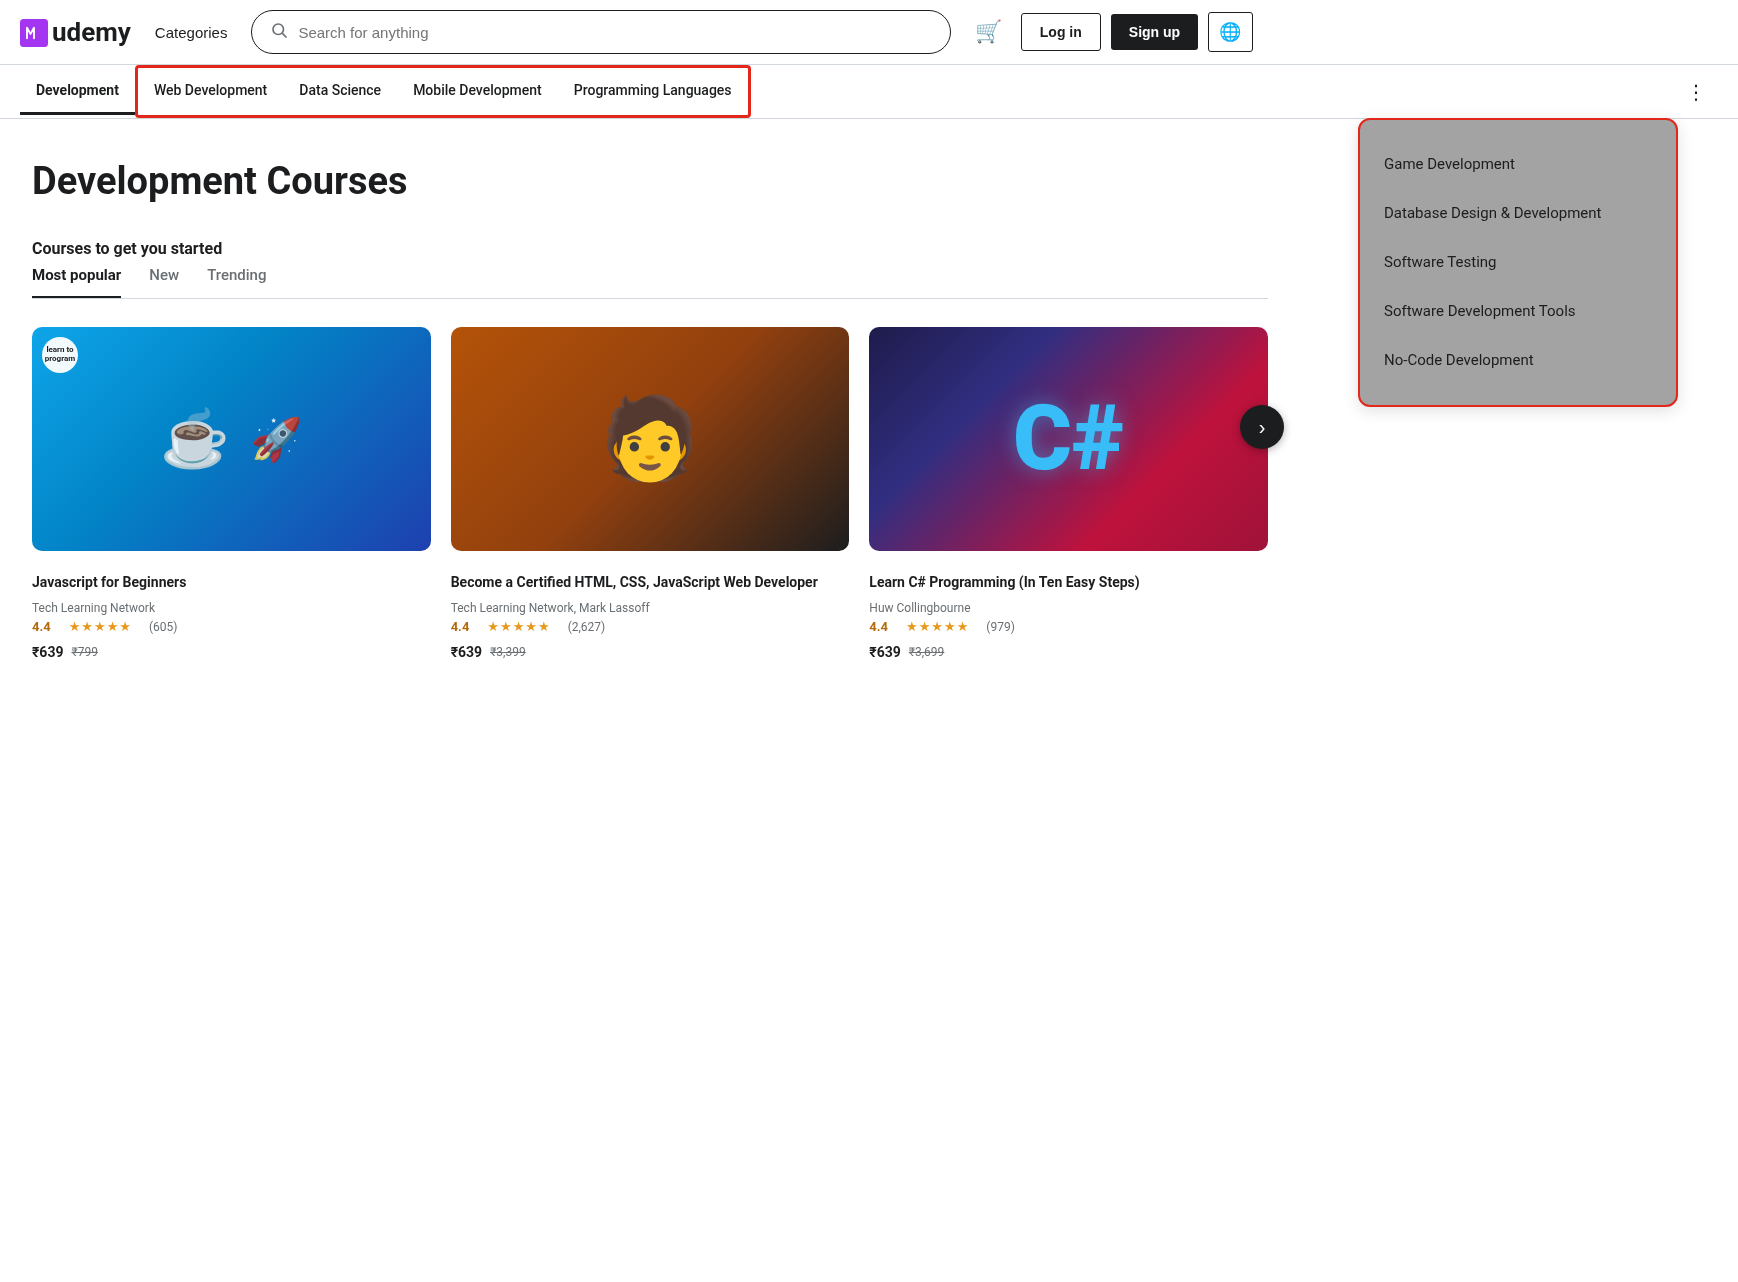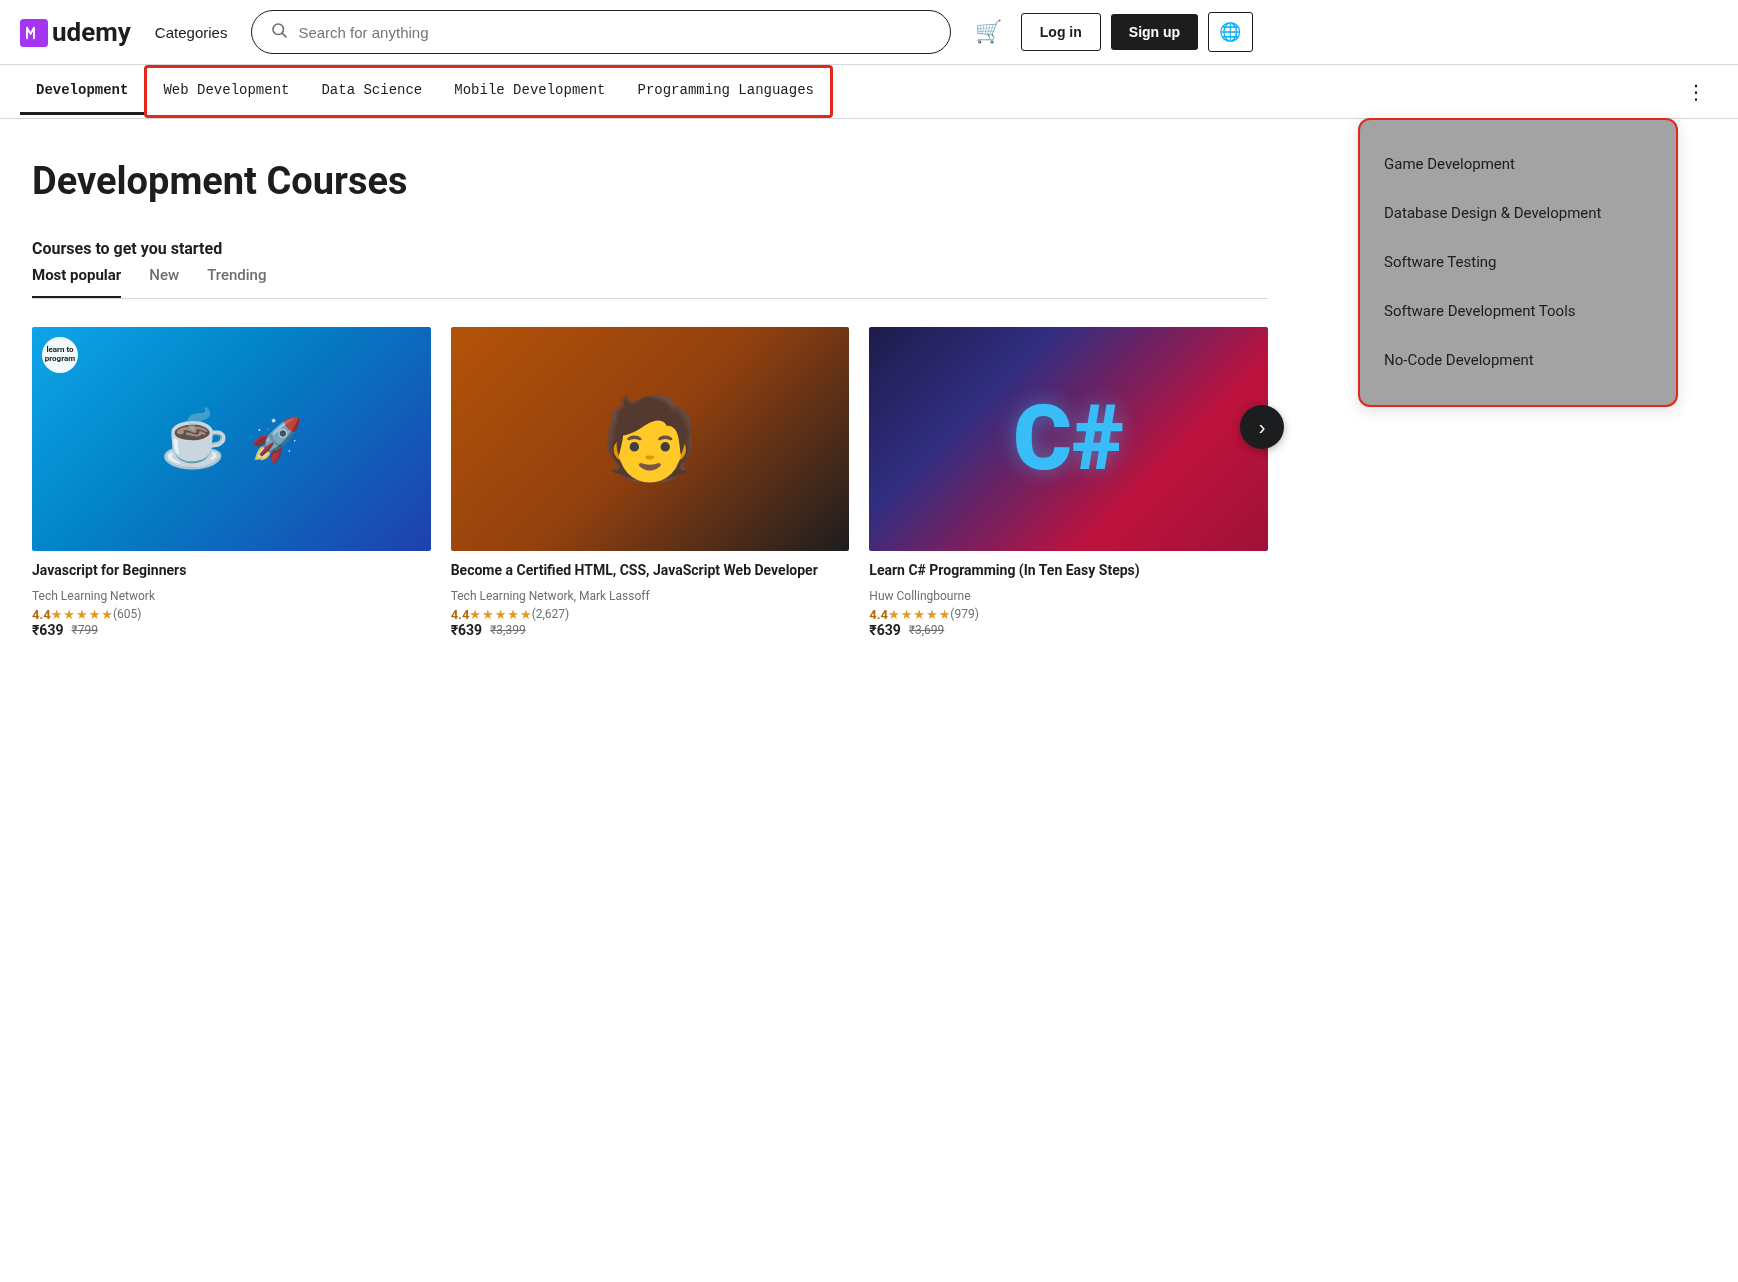--- a/index.html
+++ b/index.html
@@ -119,21 +119,20 @@
     }
     .nav-item {
       padding: 14px 16px;
       font-size: 14px;
       font-weight: 500;
       cursor: pointer;
       color: #1c1d1f;
       white-space: nowrap;
       border-bottom: 3px solid transparent;
       position: relative;
-      font-family: Liberation Mono, monospace;
     }
     .nav-item.active {
       font-weight: 700;
       border-bottom: 3px solid #1c1d1f;
     }
     .nav-more {
       padding: 14px 12px;
       font-size: 20px;
       cursor: pointer;
       color: #1c1d1f;
@@ -208,23 +207,23 @@
       grid-template-columns: repeat(3, 1fr);
       gap: 20px;
       position: relative;
     }
     .course-card {
       cursor: pointer;
     }
     .course-thumb {
       width: 100%;
       aspect-ratio: 16/9;
-      border-radius: 2px;
+      border-radius: 10px;
       overflow: hidden;
-      margin-bottom: 10px;
+      margin-bottom: 22px;
       position: relative;
     }
     
     .thumb-1 {
       background: linear-gradient(135deg, #0ea5e9 0%, #0284c7 40%, #1e40af 100%);
       display: flex;
       align-items: center;
       justify-content: center;
       gap: 20px;
     }
@@ -309,23 +308,23 @@
       margin-bottom: 8px;
       line-height: 1.4;
     }
     .course-author {
       font-size: 12px;
       color: #6a6f73;
       margin-bottom: 4px;
     }
     .course-rating {
       display: flex;
-      align-items: center;
-      gap: 0;
-      margin-bottom: 0;
+      align-items: flex-end;
+      gap: 18px;
+      margin-bottom: 10px;
     }
     .rating-score {
       font-size: 13px;
       font-weight: 700;
       color: #b4690e;
     }
     .stars {
       display: flex;
       gap: 1px;
     }

